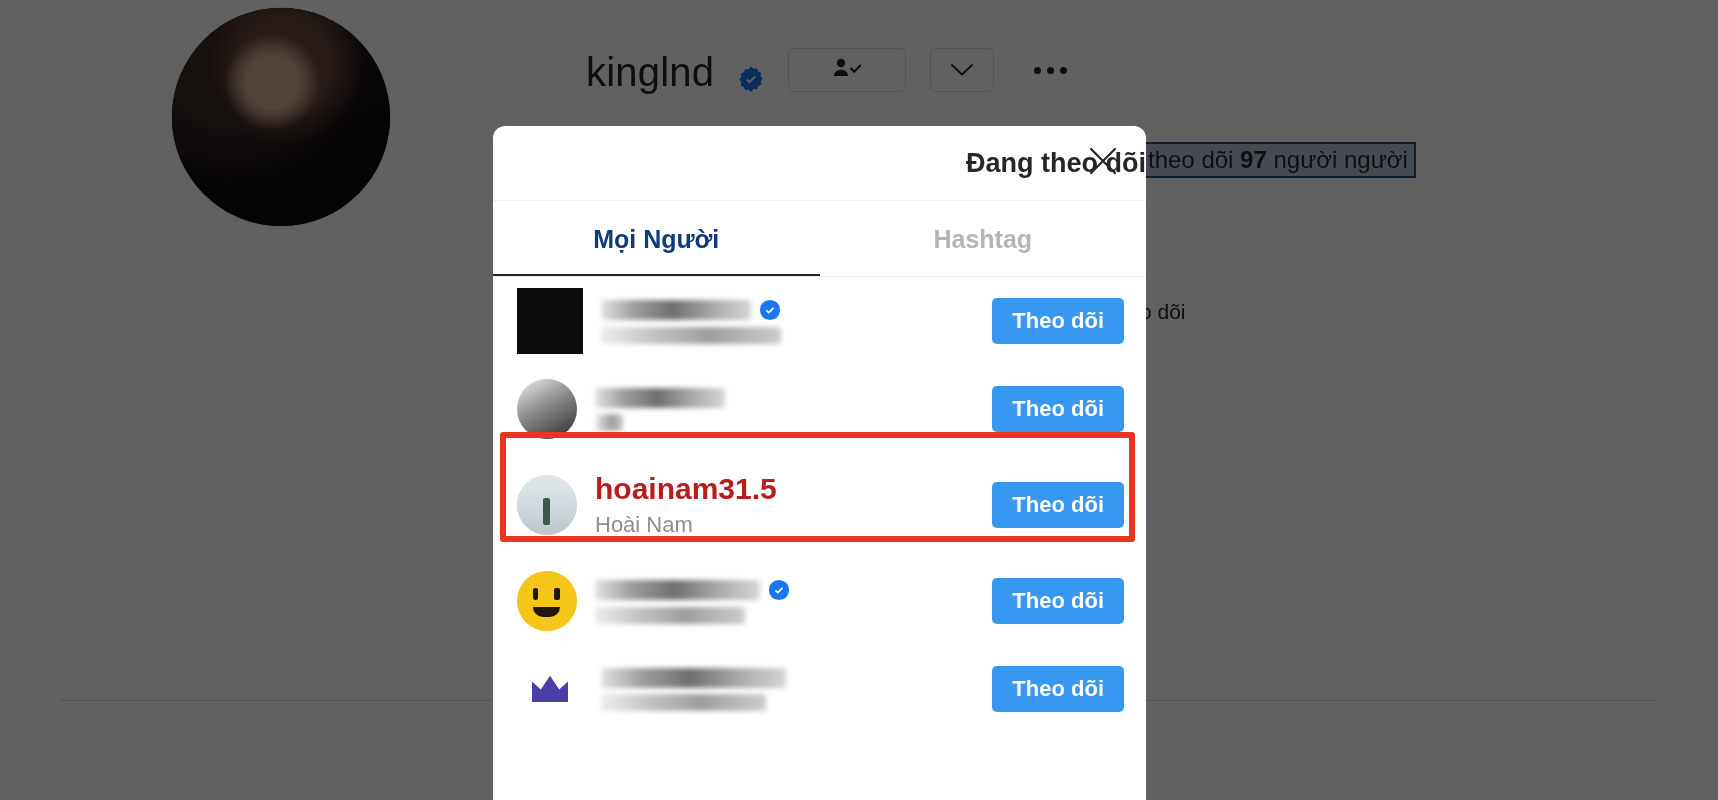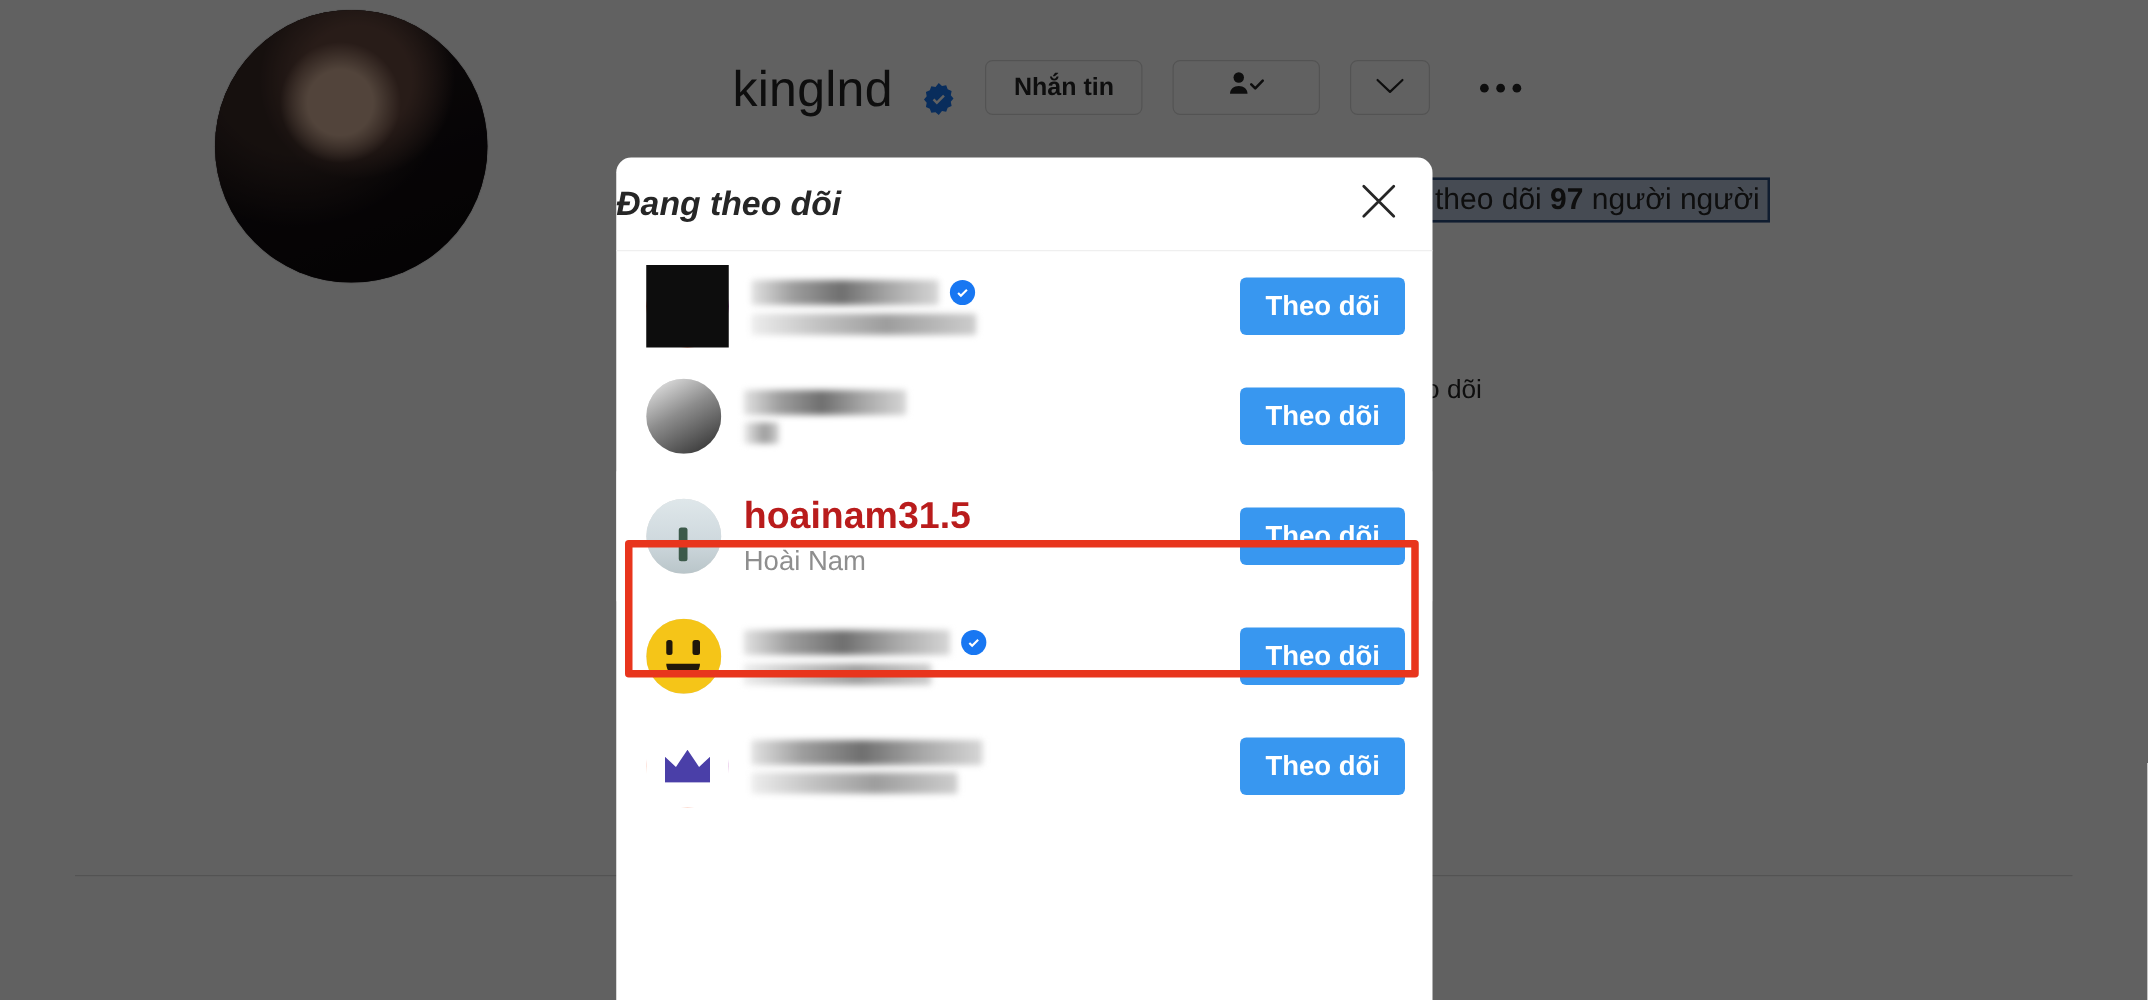--- a/index.html
+++ b/index.html
@@ -163,23 +163,22 @@
     width: 653px; height: 674px;
     background: #ffffff;
     border-radius: 12px 12px 0 0;
     z-index: 20;
     overflow: hidden;
     display: flex; flex-direction: column;
   }
   #modal-header {
     height: 74px;
     position: relative;
-    display: flex; align-items: center; justify-content: flex-start;
+    display: flex; align-items: center; justify-content: flex-end;
     flex: none;
-    font-style: italic;
   }
   #modal-title {
     font-size: 27px; font-weight: 700; color: #262626;
   }
   #modal-close {
     position: absolute; right: 22px; top: 50%;
     transform: translateY(-50%);
     width: 42px; height: 42px;
     display: flex; align-items: center; justify-content: center;
   }
@@ -307,21 +306,20 @@
     <div id="profile-header">
       <div id="username">kinglnd</div>
 
       <div class="verified-badge">
         <svg width="26" height="26" viewBox="0 0 24 24" aria-hidden="true">
           <path fill="#1877f2" d="M12 1.2l2.4 2.1 3.1-.5 1.1 3 2.9 1.3-.6 3.1 2 2.4-2 2.4.6 3.1-2.9 1.3-1.1 3-3.1-.5L12 24.8l-2.4-2.1-3.1.5-1.1-3-2.9-1.3.6-3.1-2-2.4 2-2.4-.6-3.1 2.9-1.3 1.1-3 3.1.5z" transform="translate(0,-0.8) scale(1)"></path>
           <path fill="#ffffff" d="M10.6 16.2l-3.1-3.1 1.3-1.3 1.8 1.8 4.6-4.6 1.3 1.3z"></path>
         </svg>
       </div>
 
-      <div class="hdr-btn" id="btn-message">Nhắn tin</div>
 
       <div class="hdr-btn" id="btn-following-icon">
         <span>
           <svg width="30" height="24" viewBox="0 0 30 24" aria-hidden="true">
             <circle cx="9" cy="7" r="4.2" fill="#262626"></circle>
             <path d="M2 20c0-3.9 3.1-6.2 7-6.2s7 2.3 7 6.2z" fill="#262626"></path>
             <path d="M19 12.5l3.2 3.2 6-6.2" stroke="#262626" stroke-width="2.1" fill="none" stroke-linecap="round" stroke-linejoin="round"></path>
           </svg>
         </span>
       </div>
@@ -361,20 +359,25 @@
       <div id="modal-close">
         <span>
           <svg width="34" height="34" viewBox="0 0 34 34" aria-hidden="true">
             <path d="M5 5l24 24M29 5L5 29" stroke="#262626" stroke-width="2.2" stroke-linecap="round"></path>
           </svg>
         </span>
       </div>
     </div>
     <div id="modal-header-divider"></div>
 
+    <div id="modal-tabs">
+      <div class="tab active">Mọi Người</div>
+      <div class="tab">Hashtag</div>
+      <div id="tabs-underline"></div>
+    </div>
 
     <div id="user-list">
 
       <div class="user-row">
         <div class="avatar ringed">
           <div class="inner">
             <div class="inner-fill" style="background:#0d0d0d;"></div>
           </div>
         </div>
         <div class="user-info">

